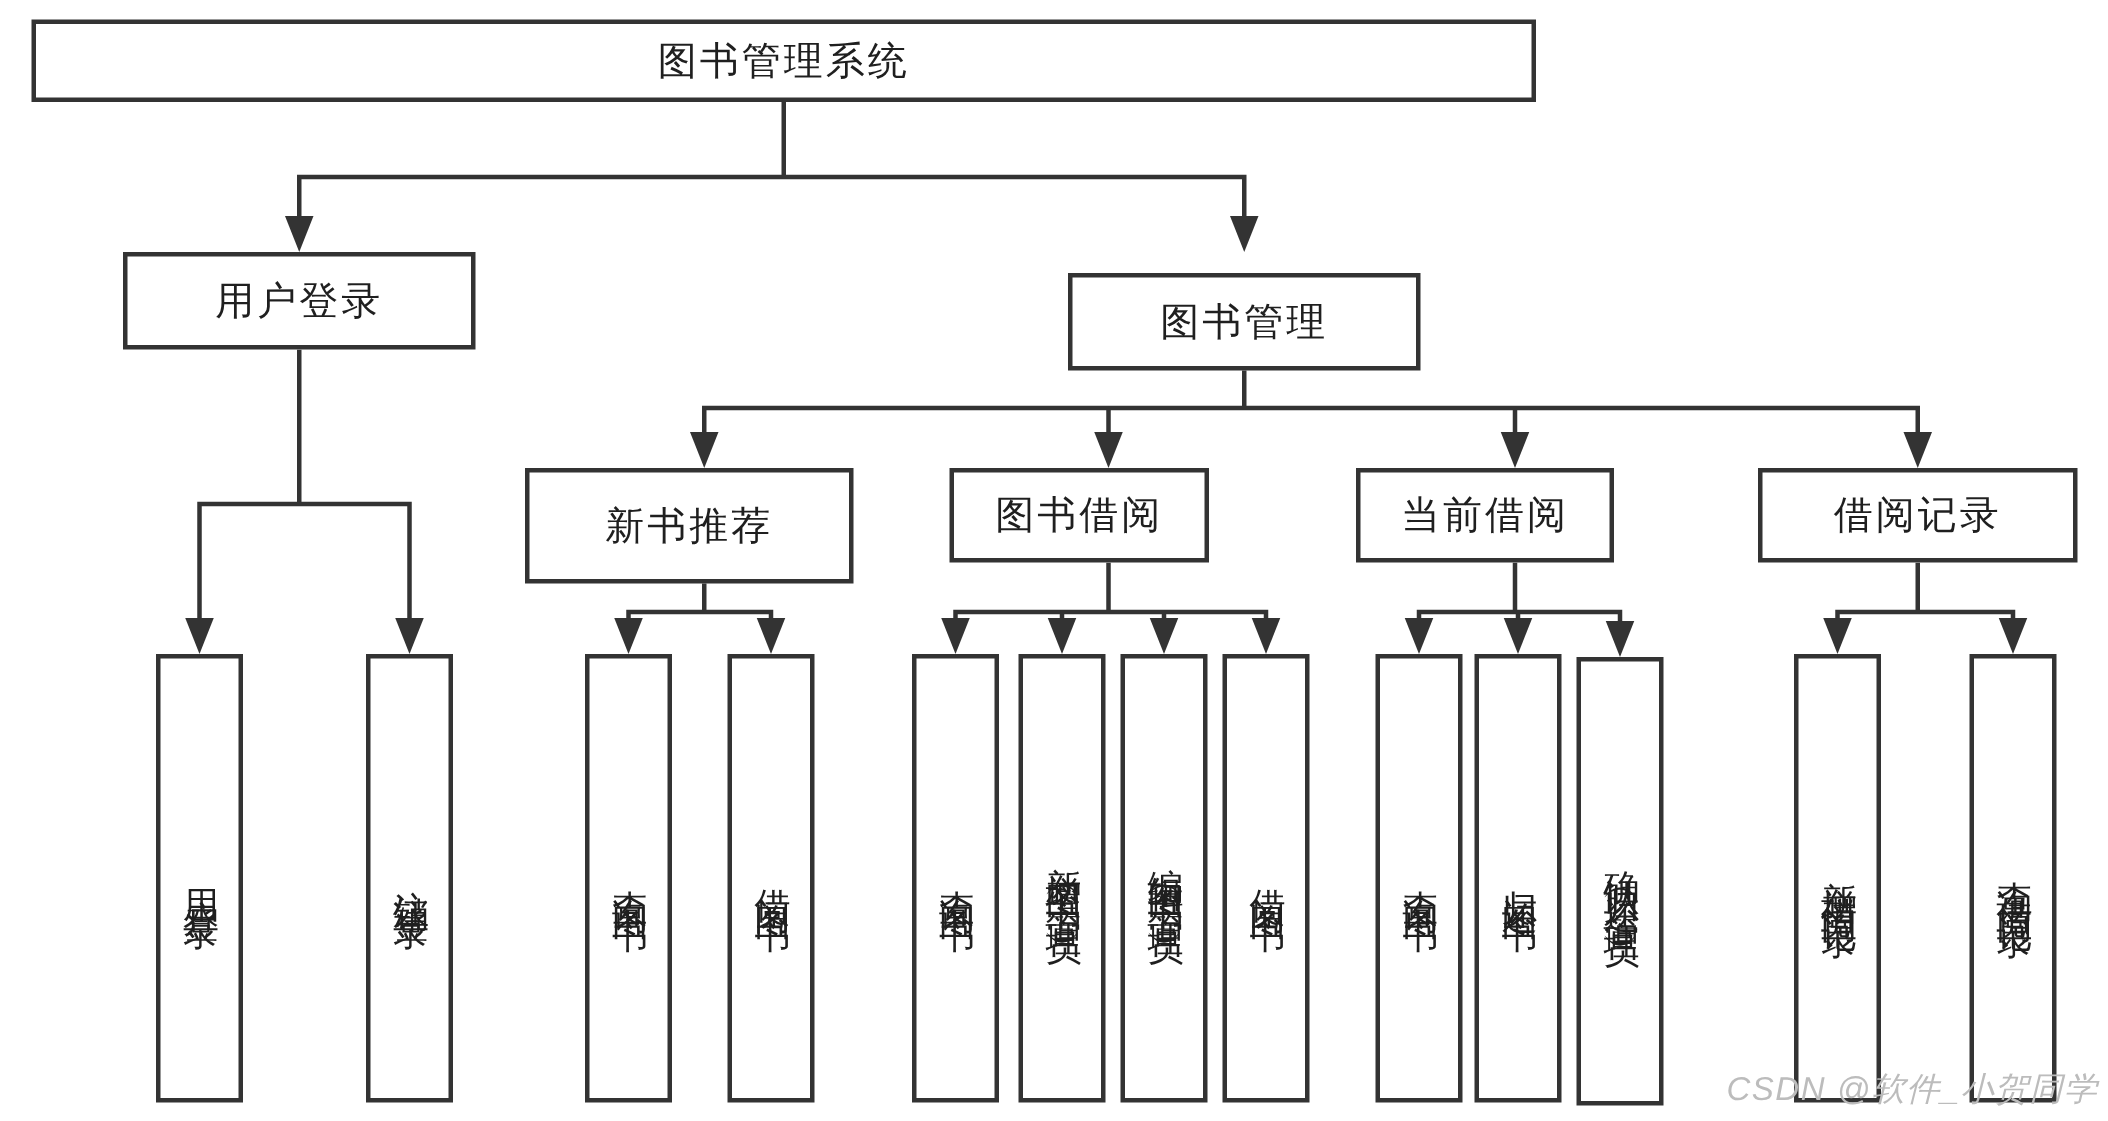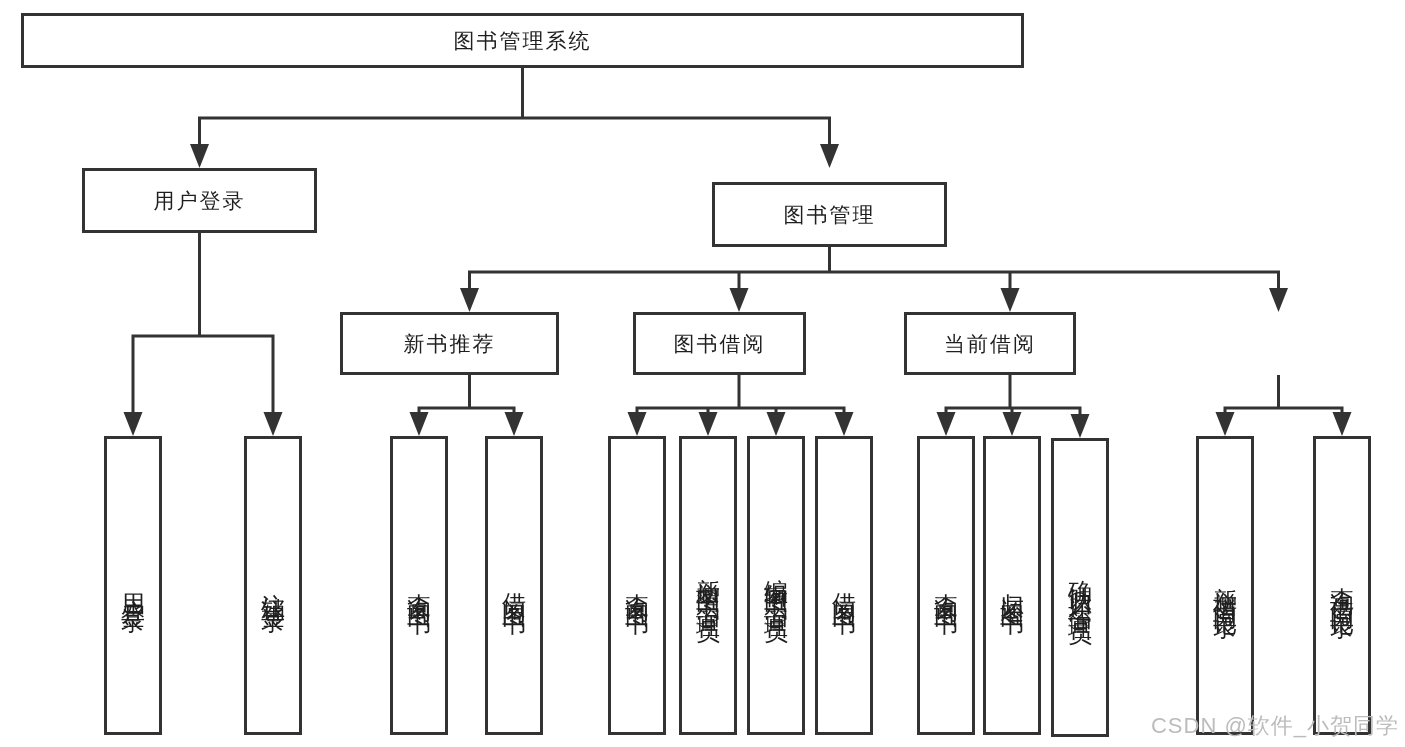--- a/index.html
+++ b/index.html
@@ -32,21 +32,21 @@
   .node {
     position: absolute;
     background: #fff;
     border: 3px solid var(--line);
     display: flex;
     align-items: center;
     justify-content: center;
     color: var(--text);
   }
   .hnode {
-    font-size: 21px;
+    font-size: 26px;
     letter-spacing: 2px;
     white-space: nowrap;
   }
   .vnode {
     top: 436px;
     width: 58px;
     height: 299px;
     writing-mode: vertical-rl;
     text-orientation: mixed;
     font-size: 24px;
@@ -55,20 +55,21 @@
   }
 
   .watermark {
     position: absolute;
     right: 6px;
     bottom: 6px;
     font-size: 22px;
     color: var(--wm);
     letter-spacing: 1px;
     white-space: nowrap;
+    font-style: italic;
   }
 </style>
 </head>
 <body>
 
 <div class="stage">
 
   <svg class="connectors" viewBox="0 0 1405 747" aria-hidden="true">
     <g>
       <path class="cline" d="
@@ -110,23 +111,24 @@
       <polygon class="ahead" points="1215.5,412 1234.5,412 1225,436"></polygon>
       <polygon class="ahead" points="1332.5,412 1351.5,412 1342,436"></polygon>
     </g>
   </svg>
 
   <div class="node hnode" style="left:21px; top:13px; width:1003px; height:55px;">图书管理系统</div>
 
   <div class="node hnode" style="left:82px; top:168px; width:235px; height:65px;">用户登录</div>
   <div class="node hnode" style="left:712px; top:168px; width:235px; height:65px;margin-top:14px;">图书管理</div>
 
-  <div class="node hnode" style="left:340px; top:312px; width:219px; height:63px;">新书推荐</div>
+  <div class="node hnode" style="left:350px; top:312px; width:219px; height:77px;">新书推荐</div>
   <div class="node hnode" style="left:633px; top:312px; width:173px; height:63px;">图书借阅</div>
   <div class="node hnode" style="left:904px; top:312px; width:172px; height:63px;">当前借阅</div>
+  <div class="node hnode" style="left:1172px; top:312px; width:213px; height:63px;">借阅记录</div>
 
   <div class="node vnode" style="left:104px;">用户登录</div>
   <div class="node vnode" style="left:244px;">注销登录</div>
 
   <div class="node vnode" style="left:390px;">查询图书</div>
   <div class="node vnode" style="left:485px;">借阅图书</div>
 
   <div class="node vnode" style="left:608px;">查询图书</div>
   <div class="node vnode" style="left:679px;">新增图书（管理员）</div>
   <div class="node vnode" style="left:747px;">编辑图书（管理员）</div>

